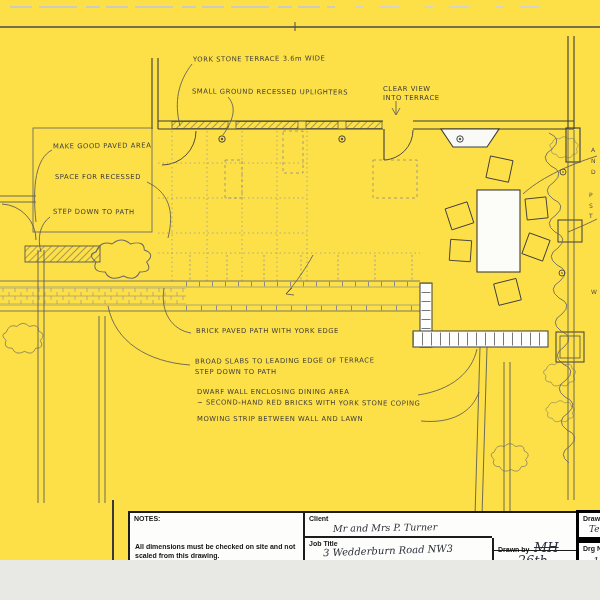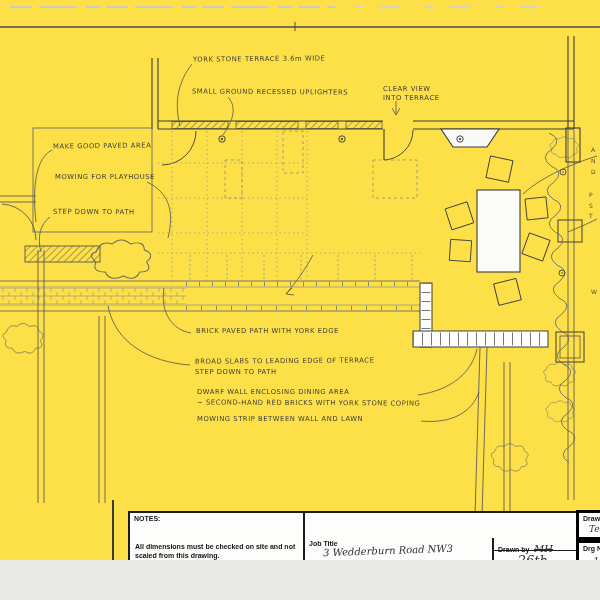--- a/index.html
+++ b/index.html
@@ -30,21 +30,21 @@
   .c-scale{left:362px;top:0;width:86px;height:25px;border-left:2px solid #1c1c1c;border-bottom:2px solid #1c1c1c;}
   .c-drawnby{left:362px;top:25px;width:86px;height:13px;border-left:2px solid #1c1c1c;border-bottom:1.3px solid #1c1c1c;}
   .c-date{left:362px;top:38px;width:86px;height:12px;border-left:2px solid #1c1c1c;}
   .blackcell{position:absolute;background:#fff;border:3px solid #000;box-sizing:border-box;}
   .bc1{left:446px;top:-3px;width:158px;height:30px;}
   .bc2{left:446px;top:27px;width:158px;height:32px;}
   .client-val{position:absolute;left:28px;top:9px;font-size:9.5px;transform:rotate(-1deg);}
   .job-val{position:absolute;left:18px;top:7px;font-size:10px;transform:rotate(-2deg);}
   .scale-val{position:absolute;left:32px;top:11px;font-size:8px;letter-spacing:1px;color:#333;}
   .inline-lbl{font-size:7px;font-weight:bold;color:#141414;padding-left:4px;}
-  .drawn-val{font-size:10px;text-decoration:line-through;}
+  .drawn-val{font-size:13px;text-decoration:line-through;}
   .date-val{font-size:13px;}
   .bc-val{position:absolute;left:10px;top:11px;font-size:9px;}
   .bc2-val{position:absolute;left:14px;top:12px;font-size:10px;}
   .vfold{position:absolute;left:112px;top:500px;width:1.5px;height:92px;background:#3a3a3a;}
   .footer-note{
     position:absolute;left:0;top:566px;font-size:6.3px;font-weight:bold;
     color:#2a2a2a;letter-spacing:.3px;font-family:"Liberation Sans",sans-serif;white-space:nowrap;
   }
   .bottomline{position:absolute;left:0;top:584px;width:600px;height:1px;background:#dddcd4;}
 </style>
@@ -210,21 +210,21 @@
       <line x1="396" y1="101" x2="396" y2="114"></line>
       <path d="M392,108 L396,115 L400,108"></path>
     </g>
   </svg>
 
   <div class="ann" style="left:193px;top:55px;transform:rotate(-.5deg)">YORK STONE TERRACE 3.6m WIDE</div>
   <div class="ann" style="left:192px;top:88px;transform:rotate(.4deg)">SMALL GROUND RECESSED UPLIGHTERS</div>
   <div class="ann" style="left:383px;top:85px">CLEAR VIEW</div>
   <div class="ann" style="left:383px;top:94px">INTO TERRACE</div>
   <div class="ann" style="left:53px;top:142px;transform:rotate(-.6deg)">MAKE GOOD PAVED AREA</div>
-  <div class="ann" style="left:55px;top:173px">MOWING FOR PLAYHOUSE</div>
+  <div class="ann" style="left:55px;top:173px">SPACE FOR RECESSED</div>
   <div class="ann" style="left:53px;top:208px;transform:rotate(.4deg)">STEP DOWN TO PATH</div>
   <div class="ann" style="left:196px;top:327px">BRICK PAVED PATH WITH YORK EDGE</div>
   <div class="ann" style="left:195px;top:357px;transform:rotate(-.4deg)">BROAD SLABS TO LEADING EDGE OF TERRACE</div>
   <div class="ann" style="left:195px;top:368px">STEP DOWN TO PATH</div>
   <div class="ann" style="left:197px;top:388px">DWARF WALL ENCLOSING DINING AREA</div>
   <div class="ann" style="left:197px;top:399px;transform:rotate(.3deg)">~ SECOND-HAND RED BRICKS WITH YORK STONE COPING</div>
   <div class="ann" style="left:197px;top:415px">MOWING STRIP BETWEEN WALL AND LAWN</div>
 
   <span class="edge-letter" style="left:591px;top:146px">A</span>
   <span class="edge-letter" style="left:591px;top:157px">N</span>
@@ -233,20 +233,24 @@
   <span class="edge-letter" style="left:589px;top:202px">S</span>
   <span class="edge-letter" style="left:589px;top:212px">T</span>
   <span class="edge-letter" style="left:591px;top:288px">W</span>
 
   <div class="vfold"></div>
   <div class="tb">
     <div class="cell c-notes">
       <div class="lbl">NOTES:</div>
       <div class="notes-text">All dimensions must be checked on site and not scaled from this drawing.</div>
     </div>
+    <div class="cell c-client">
+      <div class="lbl">Client</div>
+      <div class="hw client-val">Mr and Mrs P. Turner</div>
+    </div>
     <div class="cell c-job">
       <div class="lbl">Job Title</div>
       <div class="hw job-val">3 Wedderburn Road  NW3</div>
     </div>
     <div class="cell c-drawnby">
       <span class="inline-lbl">Drawn by</span>
       <span class="hw drawn-val">MH</span>
     </div>
     <div class="cell c-date">
       <span class="inline-lbl">Date</span>

